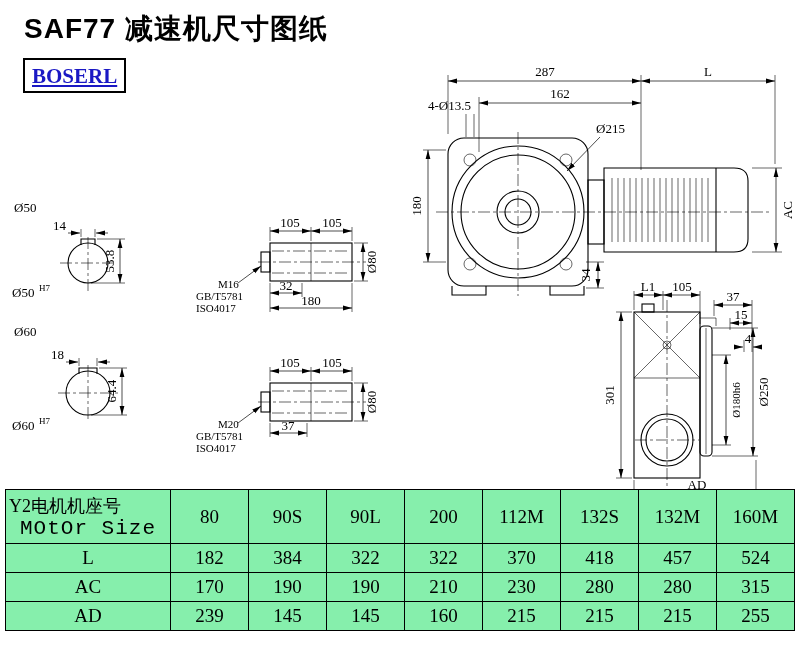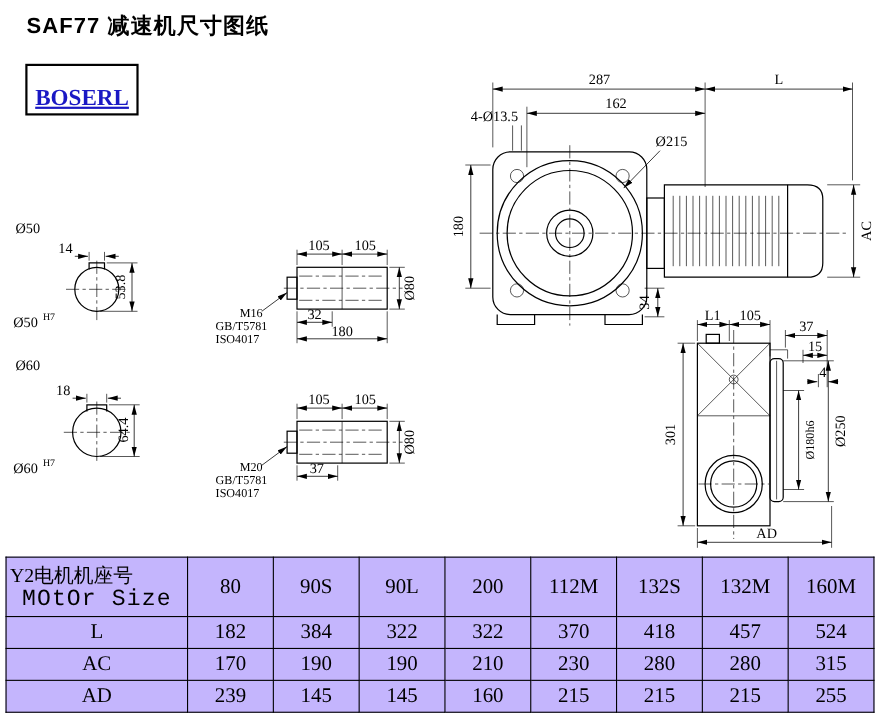--- a/index.html
+++ b/index.html
@@ -1,35 +1,35 @@
 <!DOCTYPE html>
 <html><head>
 <meta charset="utf-8">
 <style>
   * { margin:0; padding:0; box-sizing:border-box; }
   html,body { width:800px; height:654px; background:#ffffff; font-family:"Liberation Serif", serif; }
   .stage { position:relative; width:800px; height:654px; background:#fff; overflow:hidden; color:#000; }
 
-  .title { position:absolute; left:24px; top:10px; font-size:20px; font-weight:bold;
+  .title { position:absolute; left:24px; top:10px; font-size:28px; font-weight:bold;
            font-family:"Liberation Sans", sans-serif; letter-spacing:1px; color:#000; }
-  .brand { position:absolute; left:23px; top:58px; border:2px solid #000; padding:16px 7px 2px 7px;
+  .brand { position:absolute; left:23px; top:58px; border:2px solid #000; padding:4px 7px 2px 7px;
            font-size:21px; font-weight:bold; color:#1a18c4; text-decoration:underline;
            font-family:"Liberation Serif", serif; background:#fff; }
 
   svg.drawing { position:absolute; left:0; top:0; }
   .ln   { stroke:#000; stroke-width:1.1; fill:none; }
   .thin { stroke:#000; stroke-width:0.6; fill:none; }
   .dash { stroke:#000; stroke-width:0.6; fill:none; stroke-dasharray:12 3 3 3; }
   .dimline { stroke:#000; stroke-width:0.7; fill:none; }
   .t  { font-family:"Liberation Serif", serif; font-size:13px; fill:#000; }
   .ts { font-size:11px; }
   .sup { font-size:9px; }
 
-  table.dim-table { position:absolute; left:5px; top:506px; width:790px;
-                    border-collapse:collapse; table-layout:fixed; background:#c4b5fd; }
+  table.dim-table { position:absolute; left:5px; top:489px; width:790px;
+                    border-collapse:collapse; table-layout:fixed; background:#86efac; }
   .dim-table col.c0 { width:165px; }
   .dim-table td { border:1px solid #000; text-align:center; vertical-align:middle;
                   font-size:19px; height:29px; padding:0; color:#000; }
   .dim-table tr.hdr td { height:54px; }
   .hd-l1 { font-size:18px; text-align:left; padding-left:3px; line-height:24px; }
   .hd-l2 { font-size:21px; text-align:center; letter-spacing:1px; line-height:22px;
            font-family:"Liberation Mono", monospace; }
 </style>
 </head>
 <body>

